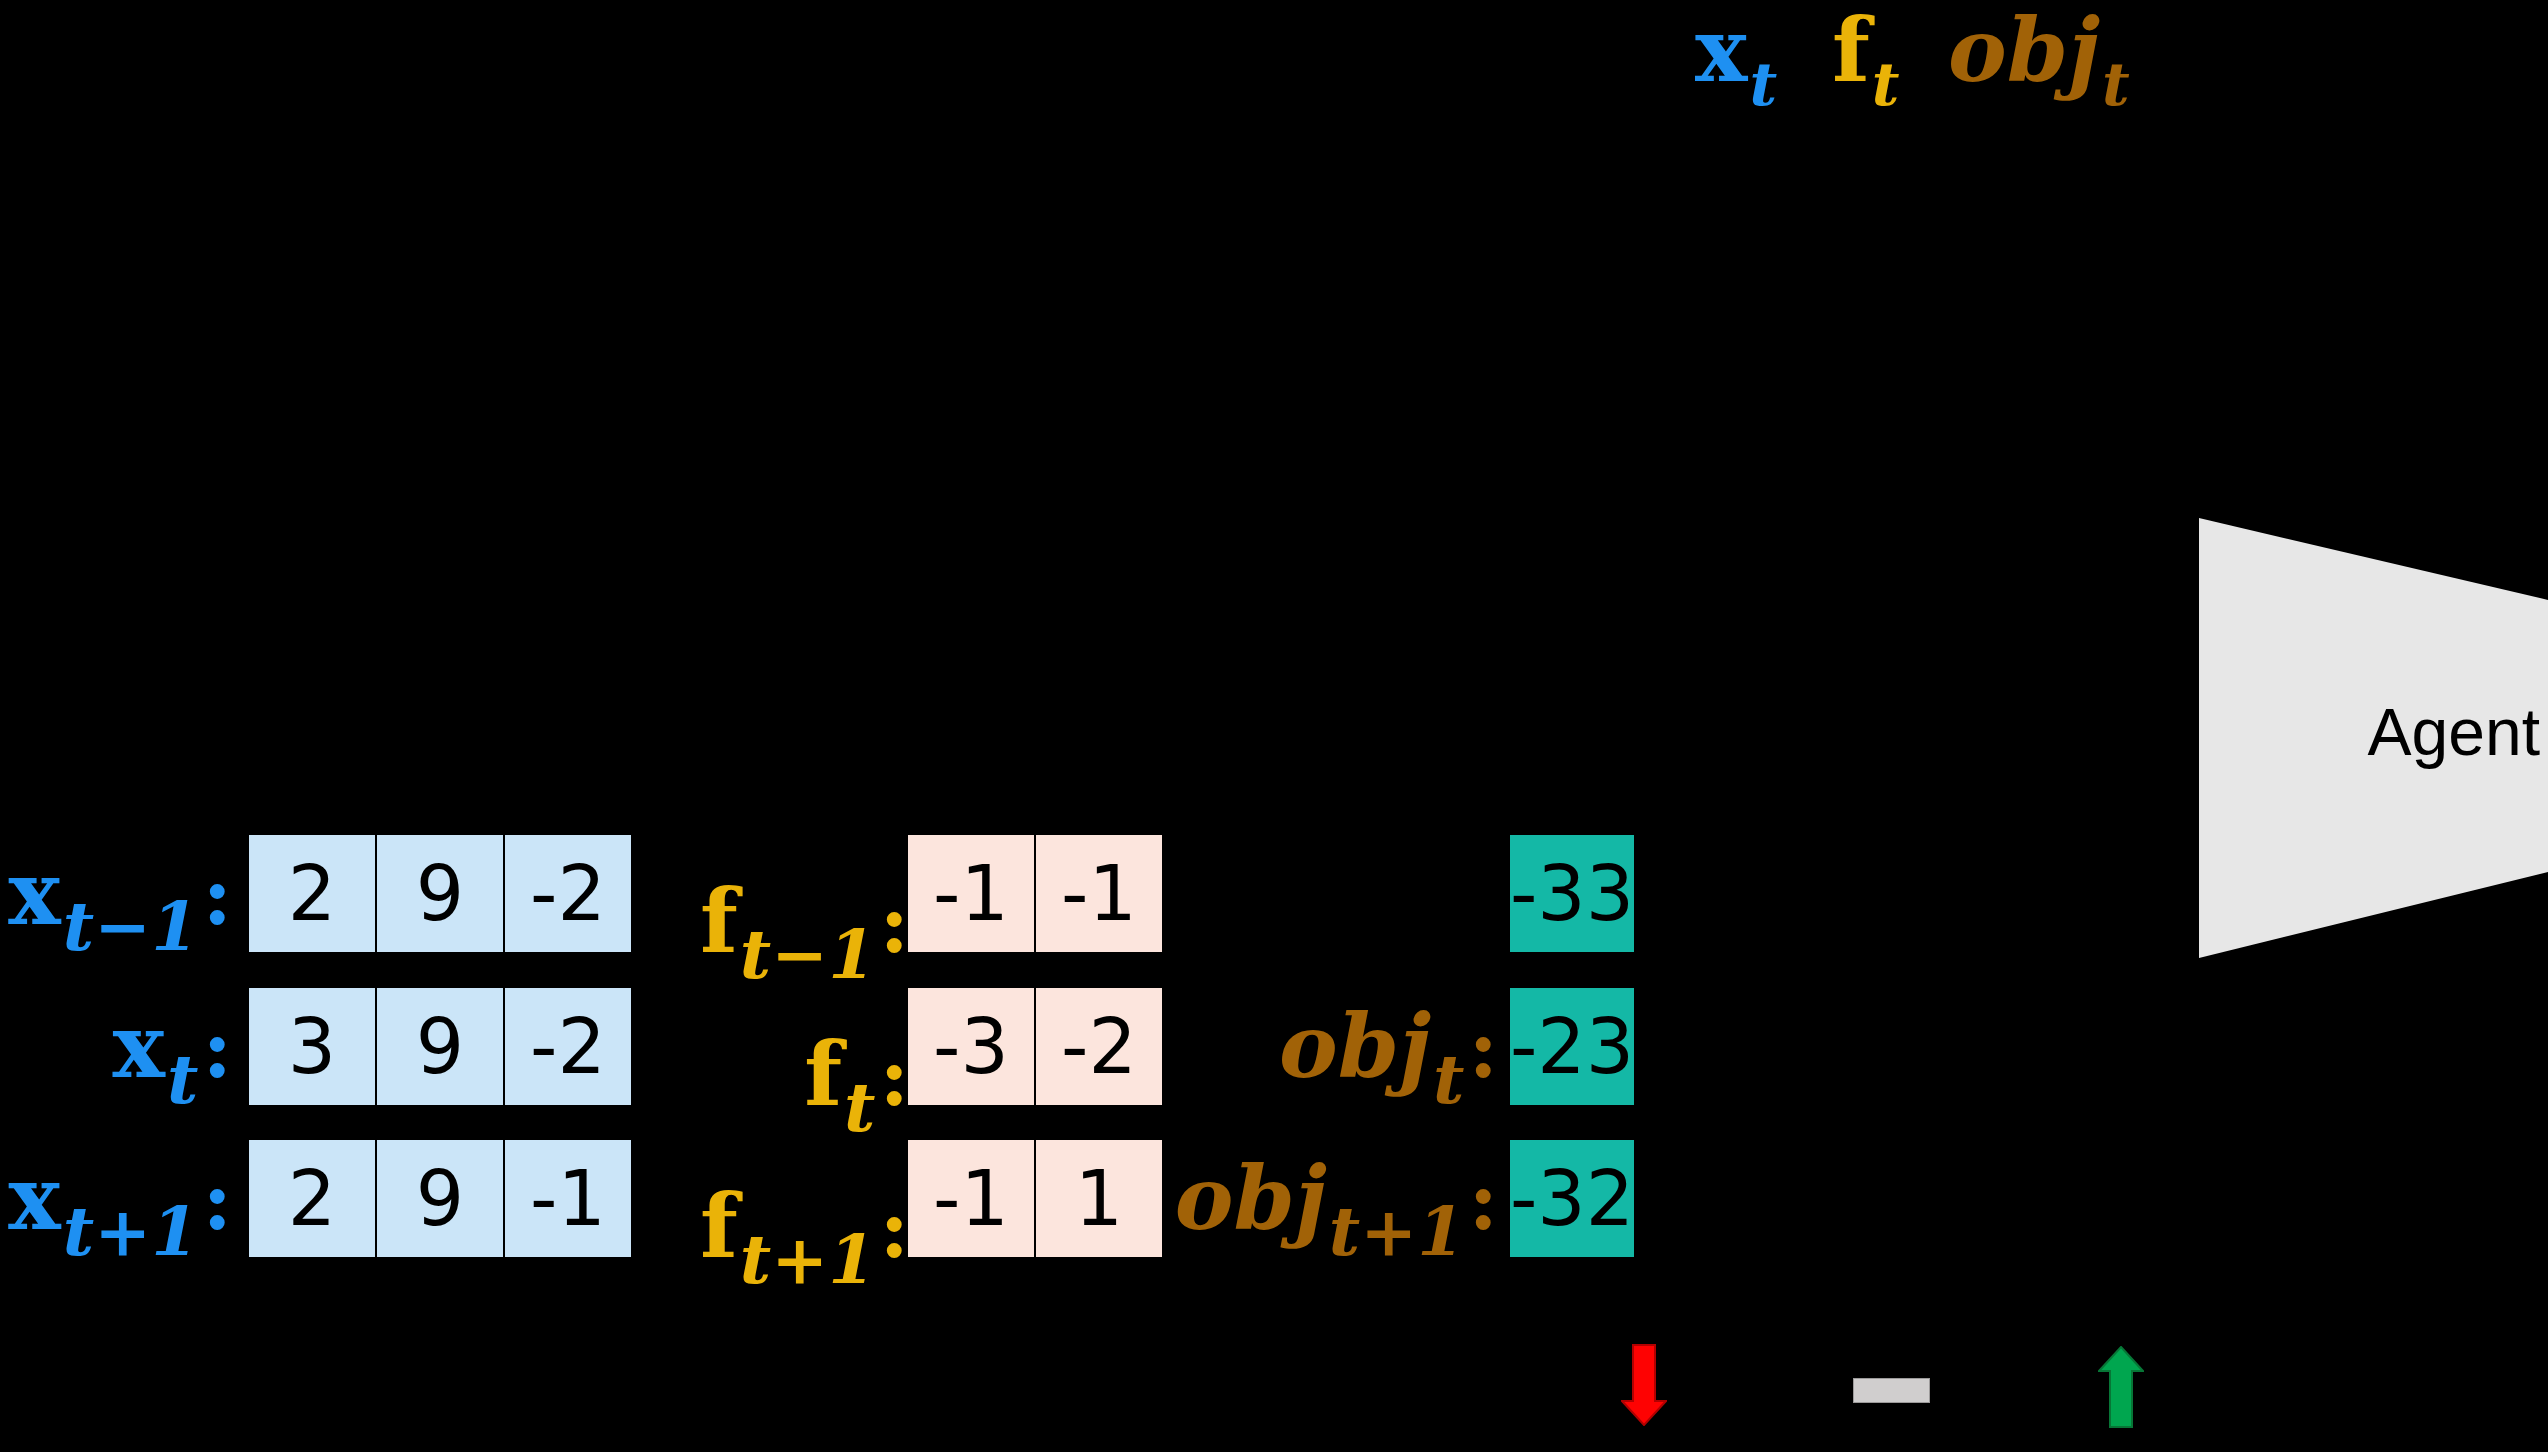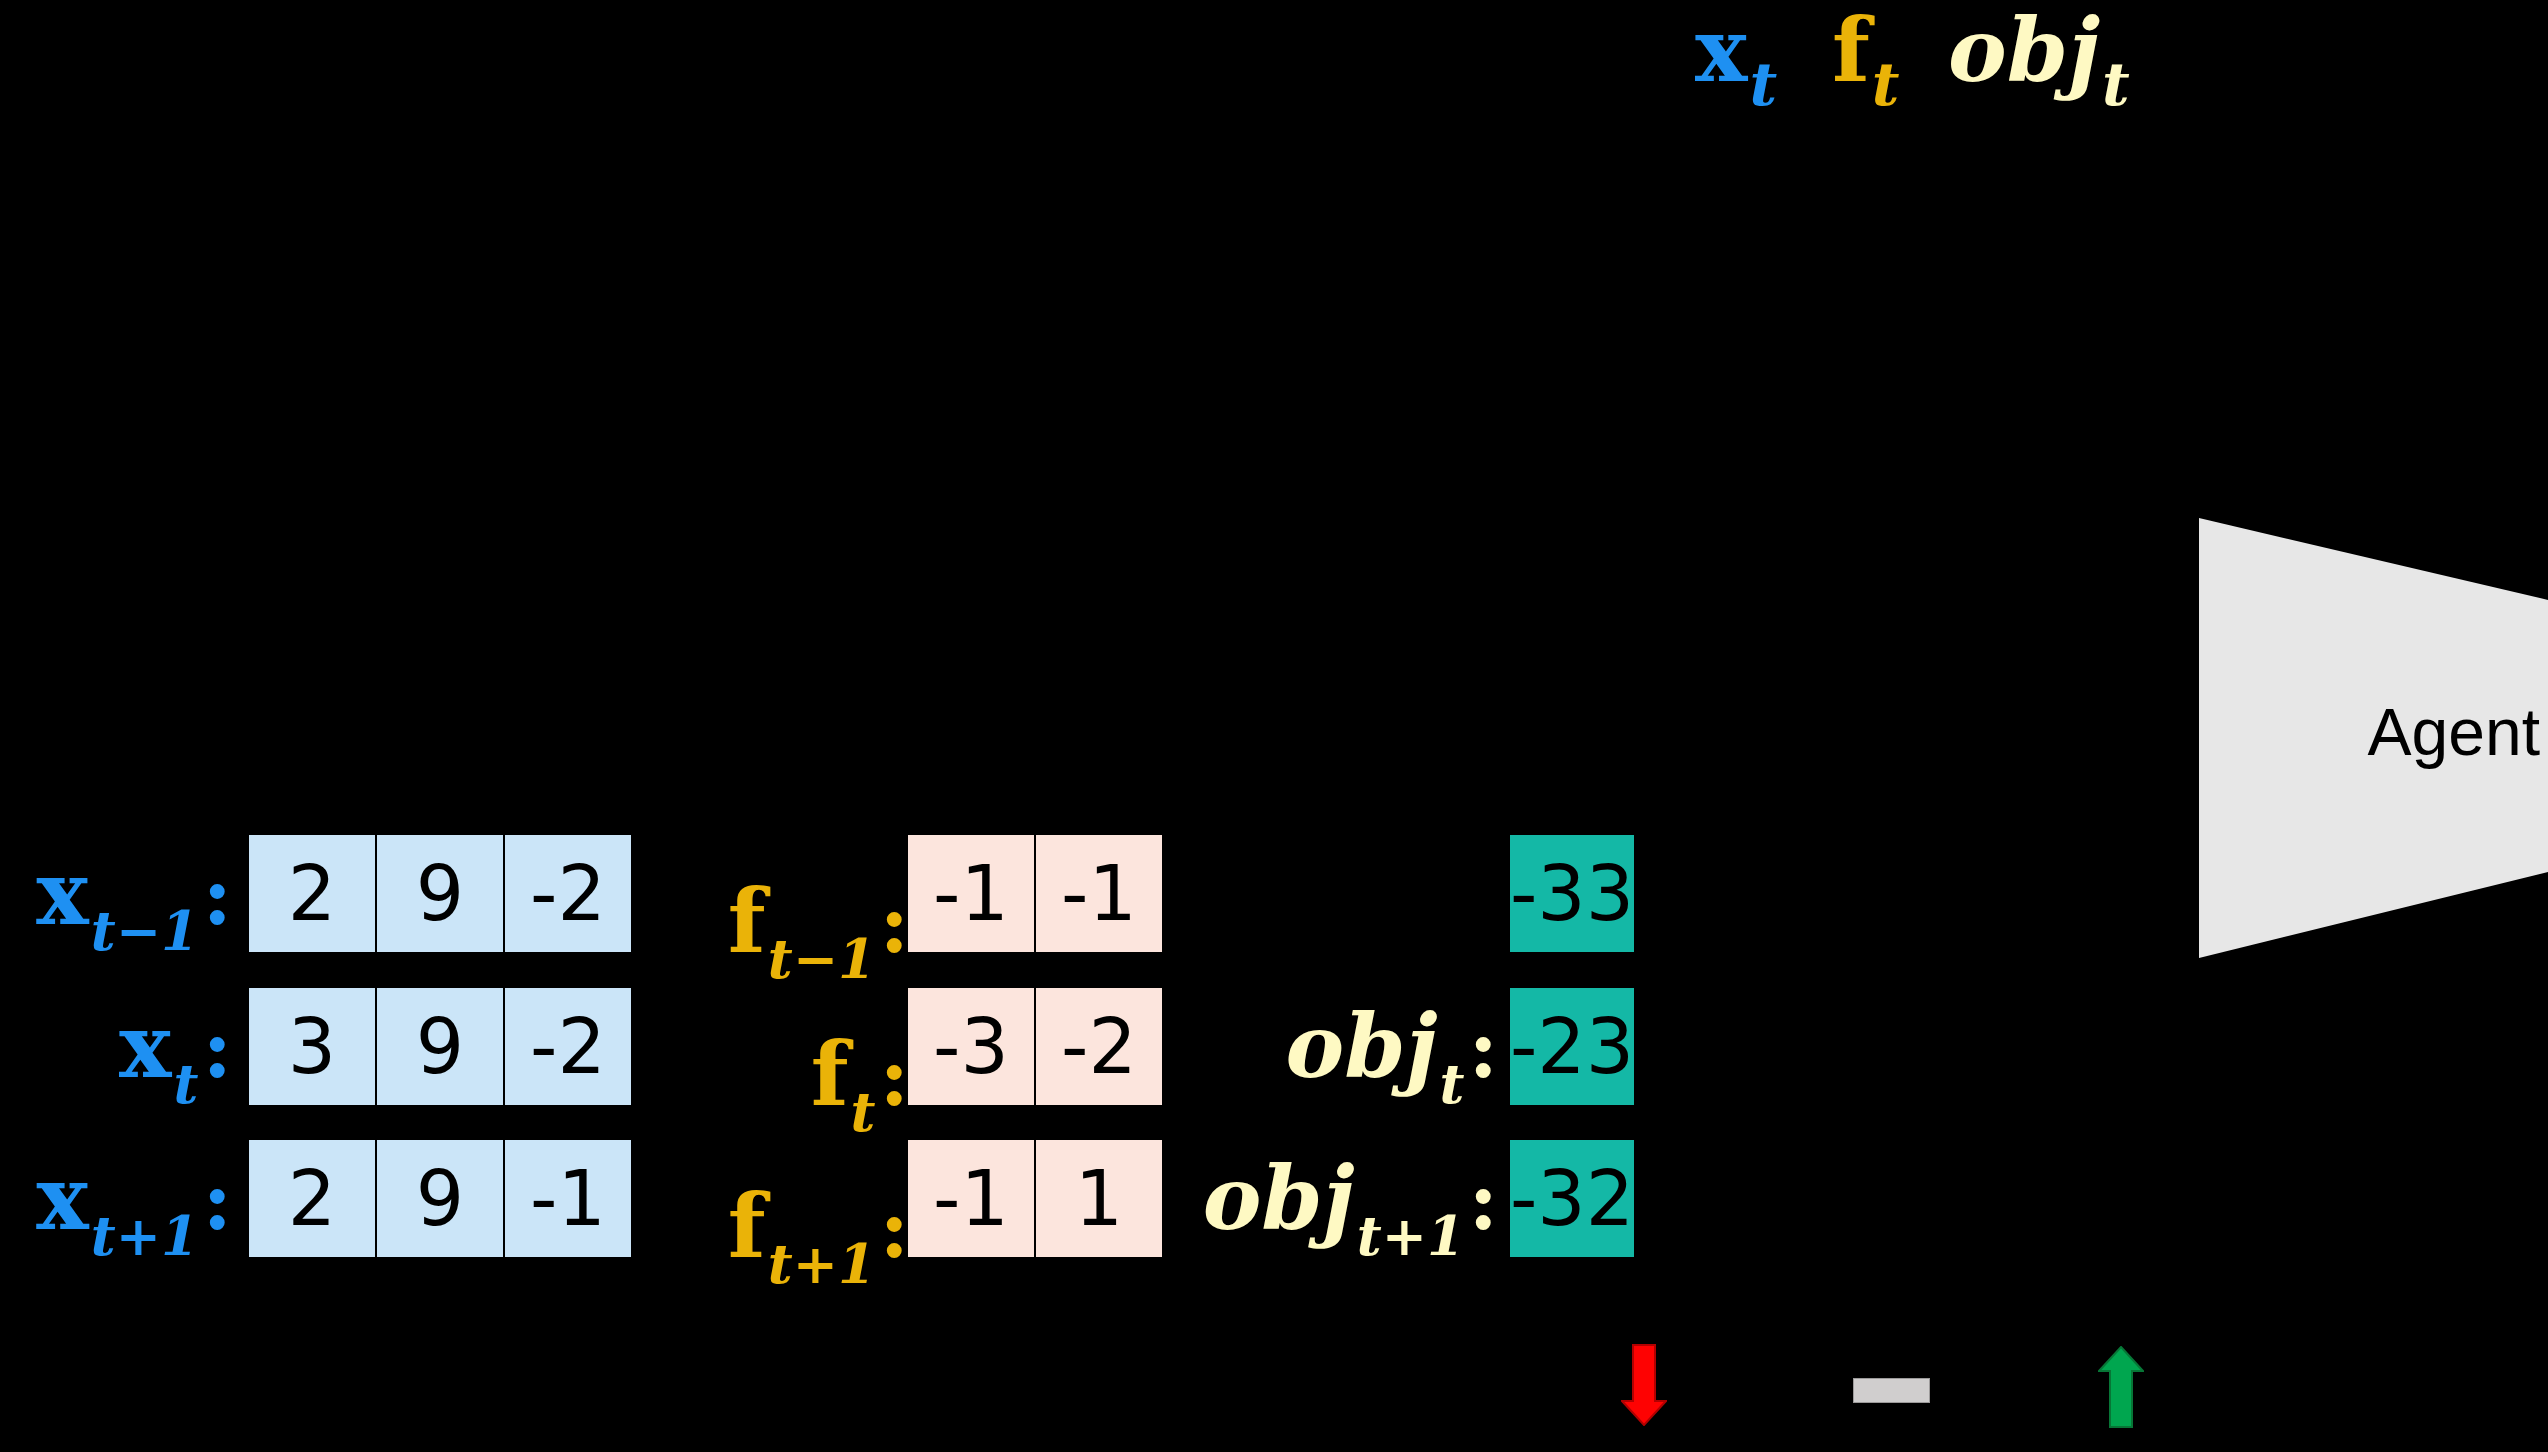--- a/index.html
+++ b/index.html
@@ -7,27 +7,27 @@
           font-family:"DejaVu Serif", serif;}
 
   
   .legend-item{position:absolute;top:0;height:100px;line-height:100px;white-space:nowrap;}
   .math-base{font-weight:bold;font-size:88px;}
   .math-base.it{font-style:italic;}
   .math-sub{font-weight:bold;font-style:italic;font-size:60px;position:relative;top:24px;margin-left:2px;}
   .math-colon{font-weight:bold;font-size:80px;margin-left:4px;}
   .xc{color:#1E90F2;}
   .fc{color:#eab308;}
-  .oc{color:#fef9c3;}
+  .oc{color:#a16207;}
 
   
   .row{position:absolute;left:0;width:2548px;height:121px;}
   .row-label{position:absolute;height:121px;line-height:121px;text-align:right;white-space:nowrap;}
   .row-label .math-base{font-size:88px;}
-  .row-label .math-sub{font-size:54px;top:26px;}
+  .row-label .math-sub{font-size:68px;top:26px;}
   .lab-x{left:0;width:232px;}
   .lab-f{left:576px;width:333px;margin-top:28px;}
   .lab-obj{left:1040px;width:458px;}
 
   .vec{position:absolute;top:0;display:flex;}
   .cell{box-sizing:border-box;width:130px;height:121px;border:2px solid #000;
         margin-left:-2px;display:flex;align-items:center;justify-content:center;
         font-family:"DejaVu Sans", sans-serif;font-size:76px;color:#000;}
   .cell:first-child{margin-left:0;}
   .cell-x{background:#CBE5F8;}

